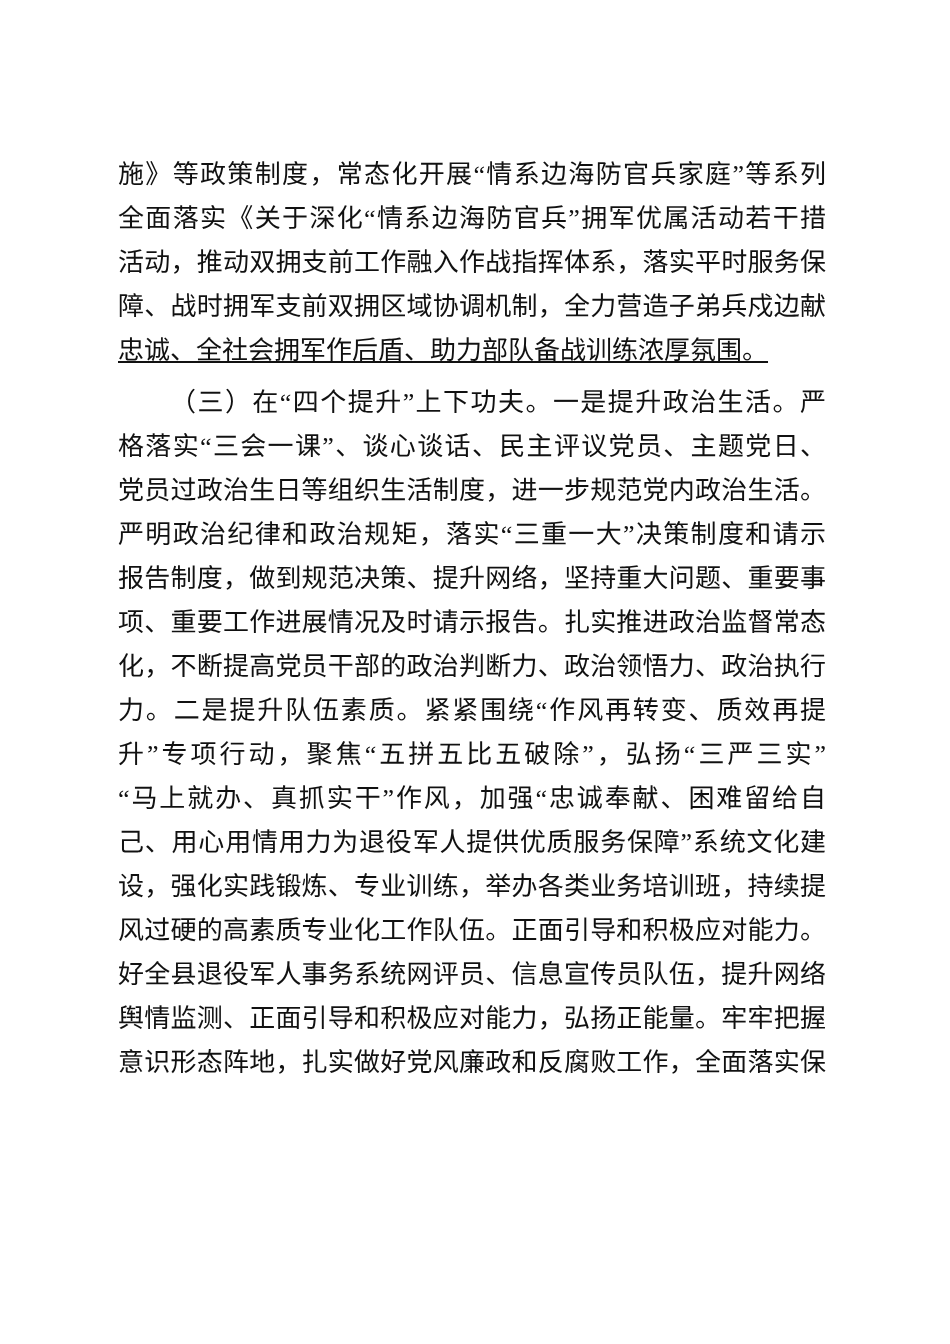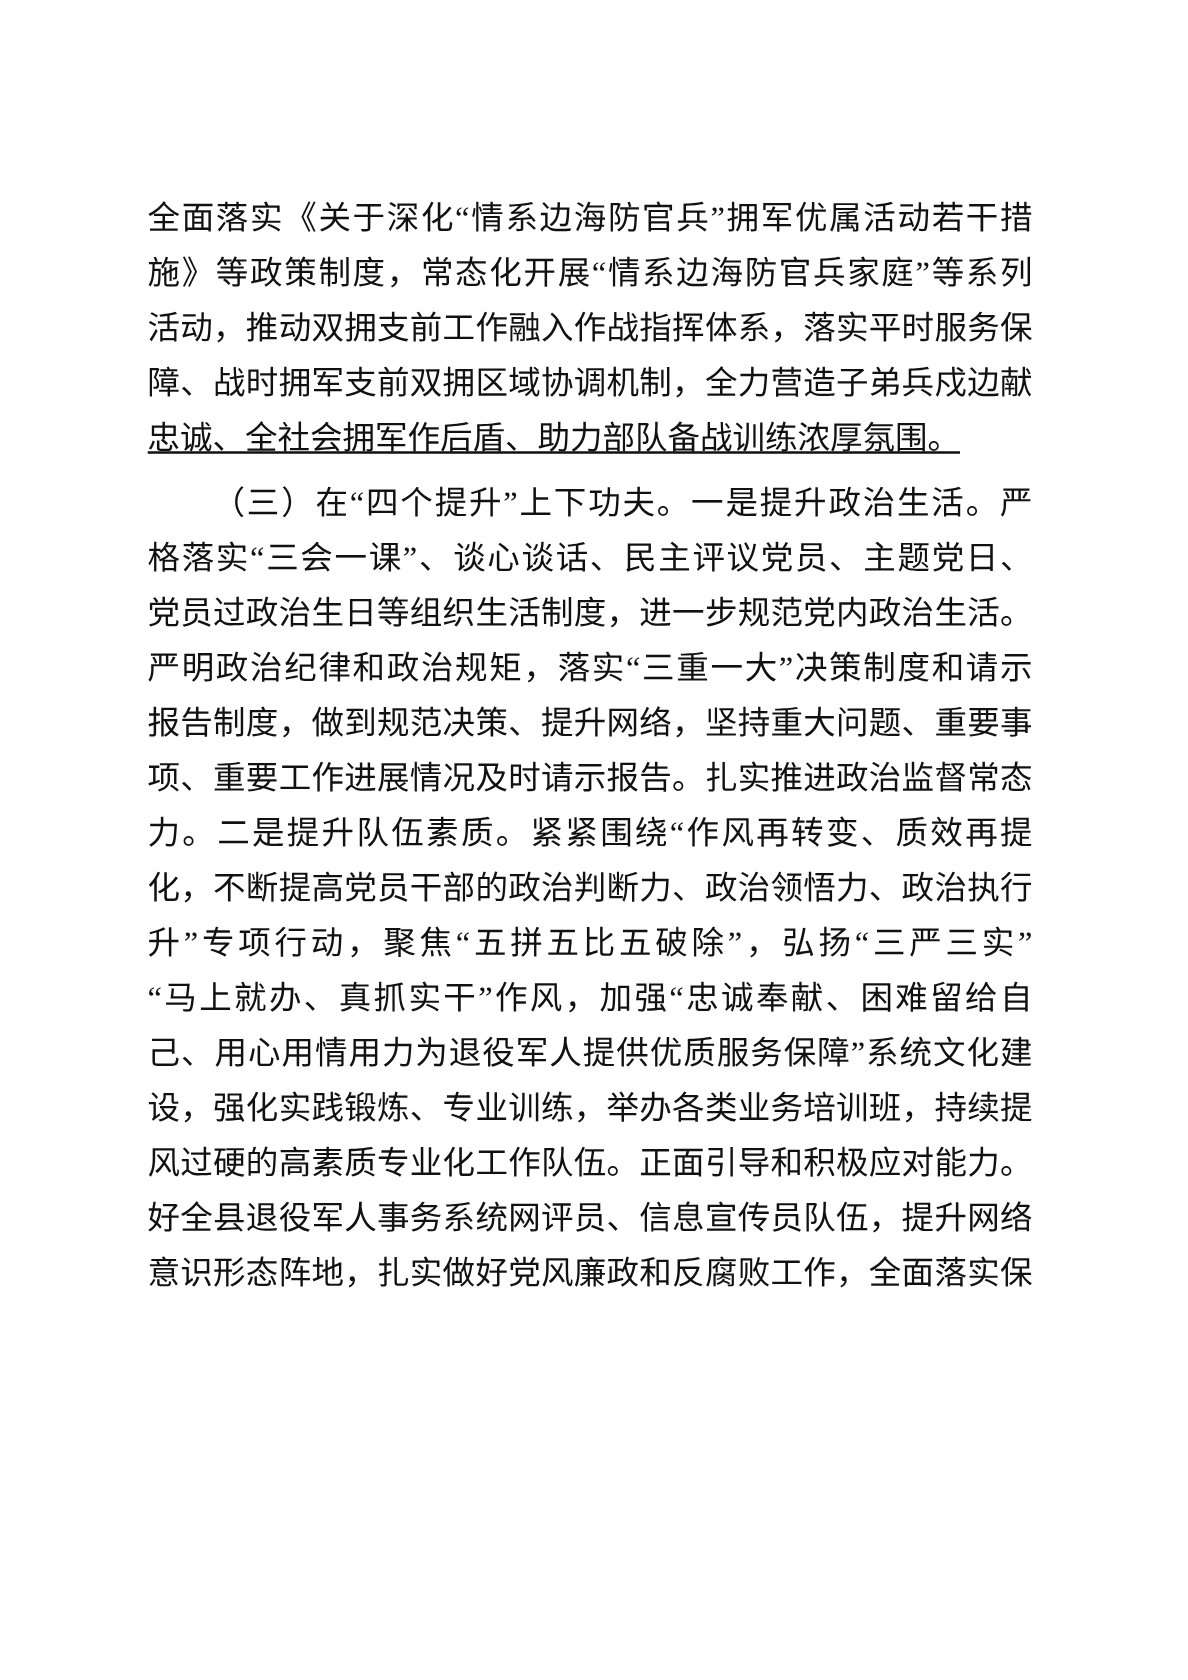--- a/index.html
+++ b/index.html
@@ -54,37 +54,38 @@
   .paragraph.indent .line.first {
     text-indent: 2em;
   }
 </style>
 </head>
 <body>
 
 <div class="page">
   <div class="doc-body" style="background: rgb(255, 255, 255); color: rgb(17, 17, 17);">
       <div class="paragraph">
+        <div class="line">施》等政策制度，常态化开展“情系边海防官兵家庭”等系列</div>
         <div class="line first">全面落实《关于深化“情系边海防官兵”拥军优属活动若干措</div>
-        <div class="line">施》等政策制度，常态化开展“情系边海防官兵家庭”等系列</div>
         <div class="line">活动，推动双拥支前工作融入作战指挥体系，落实平时服务保</div>
         <div class="line">障、战时拥军支前双拥区域协调机制，全力营造子弟兵戍边献</div>
         <div class="line para-end">忠诚、全社会拥军作后盾、助力部队备战训练浓厚氛围。</div>
       </div>
       <div class="paragraph indent">
         <div class="line first">（三）在“四个提升”上下功夫。一是提升政治生活。严</div>
         <div class="line">格落实“三会一课”、谈心谈话、民主评议党员、主题党日、</div>
         <div class="line">党员过政治生日等组织生活制度，进一步规范党内政治生活。</div>
         <div class="line">严明政治纪律和政治规矩，落实“三重一大”决策制度和请示</div>
         <div class="line">报告制度，做到规范决策、提升网络，坚持重大问题、重要事</div>
         <div class="line">项、重要工作进展情况及时请示报告。扎实推进政治监督常态</div>
+        <div class="line">化，不断提高党员干部的政治判断力、政治领悟力、政治执行</div>
         <div class="line">力。二是提升队伍素质。紧紧围绕“作风再转变、质效再提</div>
-        <div class="line">化，不断提高党员干部的政治判断力、政治领悟力、政治执行</div>
         <div class="line">升”专项行动，聚焦“五拼五比五破除”，弘扬“三严三实”</div>
         <div class="line">“马上就办、真抓实干”作风，加强“忠诚奉献、困难留给自</div>
         <div class="line">己、用心用情用力为退役军人提供优质服务保障”系统文化建</div>
         <div class="line">设，强化实践锻炼、专业训练，举办各类业务培训班，持续提</div>
         <div class="line">风过硬的高素质专业化工作队伍。正面引导和积极应对能力。用</div>
         <div class="line">好全县退役军人事务系统网评员、信息宣传员队伍，提升网络</div>
+        <div class="line">舆情监测、正面引导和积极应对能力，弘扬正能量。牢牢把握</div>
         <div class="line">意识形态阵地，扎实做好党风廉政和反腐败工作，全面落实保</div>
       </div>
     </div>
 </div>
 
 </body></html>

